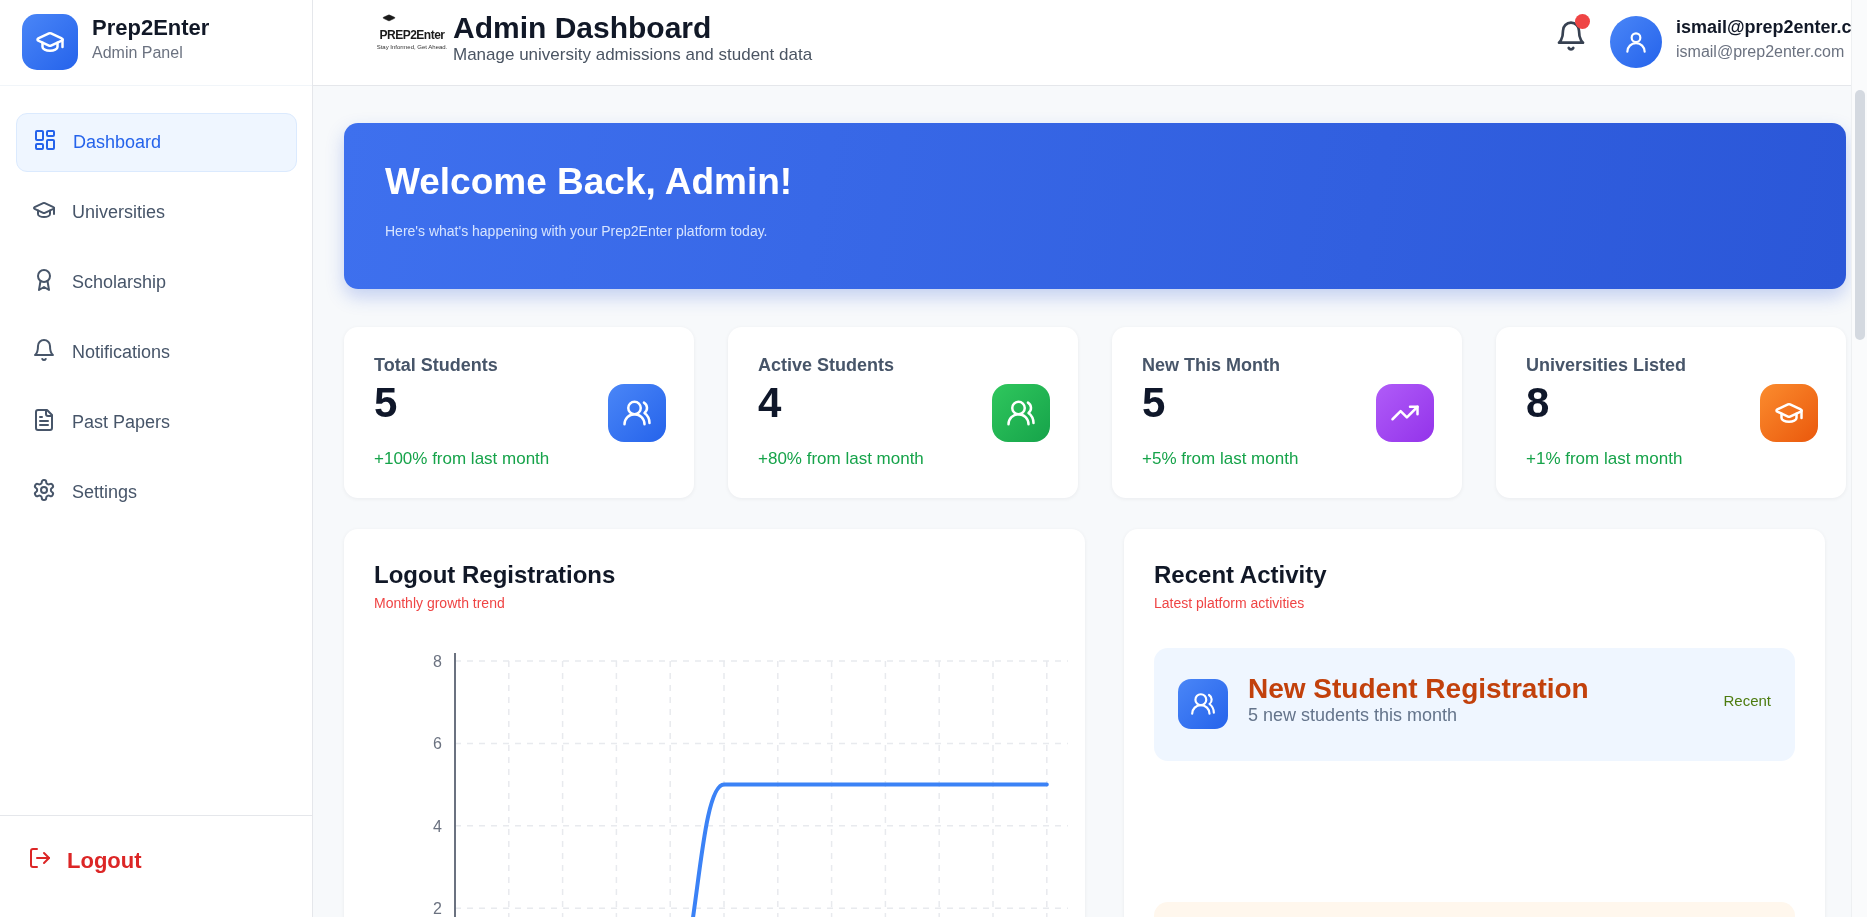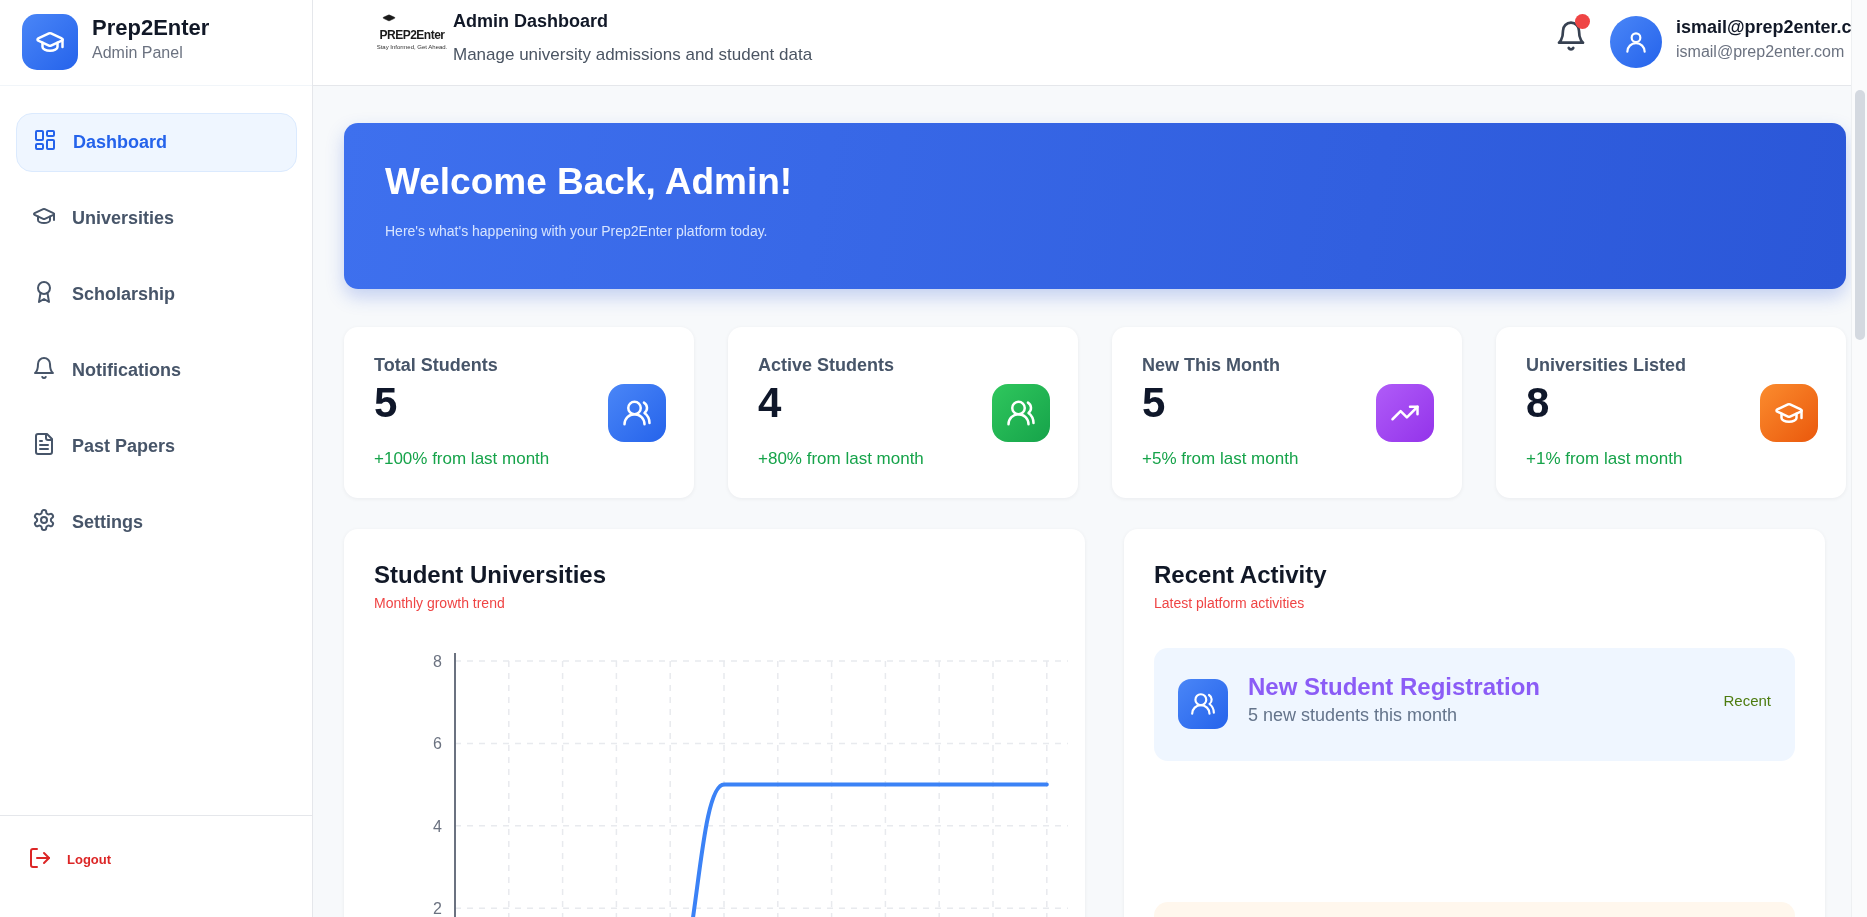--- a/index.html
+++ b/index.html
@@ -9,38 +9,38 @@
 
   
   .sidebar { position:absolute; left:0; top:0; width:313px; height:917px; background:#fff;
     border-right:1px solid #e5e7eb; z-index:5; }
   .brand { position:relative; height:86px; border-bottom:1px solid #f1f5f9; }
   .brand-icon { position:absolute; left:22px; top:14px; width:56px; height:56px; border-radius:15px;
     background:linear-gradient(135deg,#4a86f7,#2563eb); display:flex; align-items:center; justify-content:center; }
   .brand-name { position:absolute; left:92px; top:15px; font-size:22px; font-weight:bold; color:#111827; }
   .brand-sub { position:absolute; left:92px; top:44px; font-size:16px; color:#6b7280; }
   .nav { position:absolute; left:16px; top:113px; width:281px; }
-  .nav-item { display:flex; align-items:center; gap:16px; height:59px; margin-bottom:17px;
-    padding-left:16px; border-radius:16px; font-size:18px; font-weight:700; color:#475569; cursor:pointer; }
+  .nav-item { display:flex; align-items:center; gap:16px; height:59px; margin-bottom:11px;
+    padding-left:16px; border-radius:11px; font-size:18px; font-weight:400; color:#475569; cursor:pointer; }
   .nav-item svg { stroke:#475569; }
   .nav-item.active { background:#eff6ff; border:1px solid #dbeafe; color:#2563eb; }
   .nav-item.active svg { stroke:#2563eb; }
   .sidebar-footer { position:absolute; left:0; top:815px; width:100%; border-top:1px solid #e5e7eb; }
-  .logout { display:flex; align-items:center; gap:15px; margin:30px 0 0 28px; font-size:13px;
+  .logout { display:flex; align-items:center; gap:15px; margin:30px 0 0 28px; font-size:22px;
     font-weight:600; color:#dc2626; cursor:pointer; }
 
   
   .header { position:absolute; left:313px; top:0; width:1538px; height:86px; background:#fff;
     border-bottom:1px solid #e5e7eb; z-index:4; }
   .hdr-logo { position:absolute; left:62px; top:12px; width:74px; height:58px; text-align:center; }
   .hdr-logo-cap { position:absolute; left:6px; top:0px; }
   .hdr-logo-text { position:absolute; left:0; top:16px; width:74px; font-size:12px; font-weight:bold;
     color:#1a1a1a; letter-spacing:-0.5px; }
   .hdr-logo-tag { position:absolute; left:0; top:32px; width:74px; font-size:6px; color:#333; }
-  .hdr-title { position:absolute; left:140px; top:11px; font-size:18px; font-weight:bold; color:#111827; }
+  .hdr-title { position:absolute; left:140px; top:11px; font-size:30px; font-weight:bold; color:#111827; }
   .hdr-sub { position:absolute; left:140px; top:45px; font-size:17px; color:#4b5563; }
   .bell-wrap { position:absolute; left:1242px; top:20px; width:34px; height:40px; cursor:pointer; }
   .bell-dot { position:absolute; left:20px; top:-6px; width:15px; height:15px; border-radius:50%; background:#ef4444; }
   .avatar { position:absolute; left:1297px; top:16px; width:52px; height:52px; border-radius:50%;
     background:linear-gradient(135deg,#4a86f7,#2563eb); display:flex; align-items:center; justify-content:center; cursor:pointer; }
   .email-main { position:absolute; left:1363px; top:17px; font-size:18px; font-weight:bold; color:#111827; }
   .email-sec { position:absolute; left:1363px; top:43px; font-size:16px; color:#6b7280; }
 
   
   .main { position:absolute; left:313px; top:86px; width:1538px; height:831px; background:#f7f9fb; }
@@ -68,21 +68,21 @@
   .panel-title { position:absolute; left:30px; top:32px; font-size:24px; font-weight:bold; color:#111827; }
   .panel-sub { position:absolute; left:30px; top:66px; font-size:14px; color:#ef4444; }
   .chart-svg { position:absolute; left:0; top:110px; }
 
   .act-item { position:absolute; left:30px; width:641px; height:113px; border-radius:14px; cursor:pointer; }
   .act-blue   { background:#eff6ff; }
   .act-green  { background:#f0fdf4; }
   .act-orange { background:#fff7ed; }
   .act-icon { position:absolute; left:24px; top:31px; width:50px; height:50px; border-radius:13px;
     display:flex; align-items:center; justify-content:center; }
-  .act-title { position:absolute; left:94px; top:25px; font-size:24px; font-weight:bold; color:#8b5cf6; }
+  .act-title { position:absolute; left:94px; top:25px; font-size:28px; font-weight:bold; color:#c2410c; }
   .act-desc  { position:absolute; left:94px; top:57px; font-size:18px; color:#64748b; }
   .act-time  { position:absolute; right:24px; top:44px; font-size:15px; color:#4d7c0f; }
 
   
   .scrollbar { position:absolute; right:0; top:0; width:16px; height:917px; background:#fafbfc;
     border-left:1px solid #eef0f2; z-index:6; }
   .scroll-thumb { position:absolute; left:3px; top:90px; width:10px; height:250px; border-radius:5px;
     background:#d4d9e0; cursor:pointer; }
 </style>
 </head>
@@ -246,21 +246,21 @@
       <div class="stat-icon ic-orange">
         <svg width="30" height="30" viewBox="0 0 24 24" fill="none" stroke="#fff" stroke-width="2" stroke-linecap="round" stroke-linejoin="round">
             <path d="M21.42 10.922a1 1 0 0 0-.019-1.838L12.83 5.18a2 2 0 0 0-1.66 0L2.6 9.08a1 1 0 0 0 0 1.832l8.57 3.908a2 2 0 0 0 1.66 0z"></path>
             <path d="M22 10v6"></path>
             <path d="M6 12.5V16a6 3 0 0 0 12 0v-3.5"></path>
           </svg>
       </div>
     </section>
 
     <section class="panel chart">
-      <div class="panel-title">Student Universities</div>
+      <div class="panel-title">Logout Registrations</div>
       <div class="panel-sub">Monthly growth trend</div>
       <svg class="chart-svg" id="reg-chart" width="741" height="440" viewBox="0 0 741 440">
           <line x1="111" y1="22" x2="111" y2="440" stroke="#e8eaee" stroke-width="1.5" stroke-dasharray="6 6"></line>
           <line x1="164.8" y1="22" x2="164.8" y2="440" stroke="#e8eaee" stroke-width="1.5" stroke-dasharray="6 6"></line>
           <line x1="218.6" y1="22" x2="218.6" y2="440" stroke="#e8eaee" stroke-width="1.5" stroke-dasharray="6 6"></line>
           <line x1="272.4" y1="22" x2="272.4" y2="440" stroke="#e8eaee" stroke-width="1.5" stroke-dasharray="6 6"></line>
           <line x1="326.2" y1="22" x2="326.2" y2="440" stroke="#e8eaee" stroke-width="1.5" stroke-dasharray="6 6"></line>
           <line x1="380" y1="22" x2="380" y2="440" stroke="#e8eaee" stroke-width="1.5" stroke-dasharray="6 6"></line>
           <line x1="433.79999999999995" y1="22" x2="433.79999999999995" y2="440" stroke="#e8eaee" stroke-width="1.5" stroke-dasharray="6 6"></line>
           <line x1="487.59999999999997" y1="22" x2="487.59999999999997" y2="440" stroke="#e8eaee" stroke-width="1.5" stroke-dasharray="6 6"></line>

